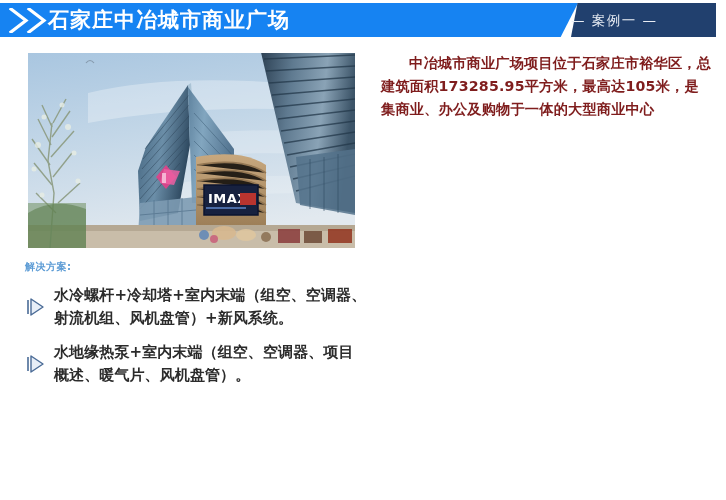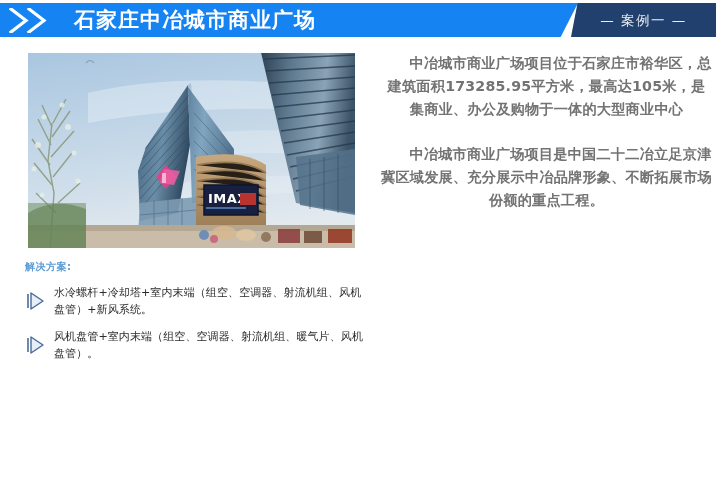--- a/index.html
+++ b/index.html
@@ -45,38 +45,38 @@
   }
   .chev-wrap {
     position: absolute;
     left: 9px;
     top: 8px;
     width: 52px;
     height: 25px;
   }
   .banner-title {
     position: absolute;
-    left: 74px;
+    left: 48px;
     top: 3px;
     height: 20px;
     line-height: 34px;
     color: #ffffff;
     font-size: 21px;
     font-weight: bold;
     letter-spacing: 1px;
     white-space: nowrap;
   }
   .banner-case {
     position: absolute;
     left: 571px;
     top: 3px;
     width: 145px;
     height: 46px;
     line-height: 34px;
-    text-align: center;
+    text-align: left;
     color: #e9edf4;
     font-size: 13.5px;
     letter-spacing: 1.5px;
     white-space: nowrap;
   }
 
   
   .photo {
     position: absolute;
     left: 28px;
@@ -96,28 +96,27 @@
     width: 331px;
   }
   .sec-head {
     color: #5b9bd5;
     font-size: 15.5px;
     font-weight: bold;
     letter-spacing: 0.5px;
     margin: 0 0 6px 0;
   }
   .sec-body {
-    color: #737373;
+    color: #7f1d1d;
     font-size: 14.2px;
     font-weight: bold;
     line-height: 1.62;
     text-indent: 28px;
     margin: 0;
     letter-spacing: 0.2px;
-    text-align: center;
   }
   .gap-block { margin-top: 22px; }
 
   
   .solution {
     position: absolute;
     left: 22px;
     top: 260px;
     width: 345px;
   }
@@ -136,22 +135,22 @@
   }
   .sol-marker {
     flex: 0 0 auto;
     width: 22px;
     height: 22px;
     margin-right: 8px;
     margin-left: 2px;
   }
   .sol-text {
     color: #2b2b2b;
-    font-size: 11px;
-    font-weight: normal;
+    font-size: 15px;
+    font-weight: bold;
     line-height: 1.55;
     letter-spacing: 0.1px;
   }
 </style>
 </head>
 <body>
 
 <div class="header">
   <div class="banner-blue"></div>
   <div class="banner-navy"></div>
@@ -322,21 +321,20 @@
 
       <path d="M58 10 Q62 5 66 10" stroke="#6b7a88" stroke-width="1.2" fill="none" opacity="0.6"></path>
     </g>
   </svg>
 </div>
 
 <div class="right-col">
   <p class="sec-body">中冶城市商业广场项目位于石家庄市裕华区，总建筑面积173285.95平方米，最高达105米，是集商业、办公及购物于一体的大型商业中心</p>
 
   <div class="gap-block">
-    <p class="sec-body">中冶城市商业广场项目是中国二十二冶立足京津冀区域发展、充分展示中冶品牌形象、不断拓展市场份额的重点工程。</p>
   </div>
 </div>
 
 <div class="solution">
   <h2 class="sol-head">解决方案:</h2>
   <ul class="sol-list">
     <li class="sol-item">
       <span class="sol-marker">
         <svg width="22" height="22" viewBox="0 0 22 22">
           <path d="M4 4 L4 18" stroke="#4a6b96" stroke-width="1.6" fill="none"></path>
@@ -345,16 +343,16 @@
       </span>
       <span class="sol-text">水冷螺杆+冷却塔+室内末端（组空、空调器、射流机组、风机盘管）+新风系统。</span>
     </li>
     <li class="sol-item">
       <span class="sol-marker">
         <svg width="22" height="22" viewBox="0 0 22 22">
           <path d="M4 4 L4 18" stroke="#4a6b96" stroke-width="1.6" fill="none"></path>
           <path d="M7 3 L19 11 L7 19 Z" fill="#e7eef7" stroke="#4a6b96" stroke-width="1.4" stroke-linejoin="round"></path>
         </svg>
       </span>
-      <span class="sol-text">风机盘管+室内末端（组空、空调器、射流机组、暖气片、风机盘管）。</span>
+      <span class="sol-text">水地缘热泵+室内末端（组空、空调器、项目概述、暖气片、风机盘管）。</span>
     </li>
   </ul>
 </div>
 
 </body></html>

